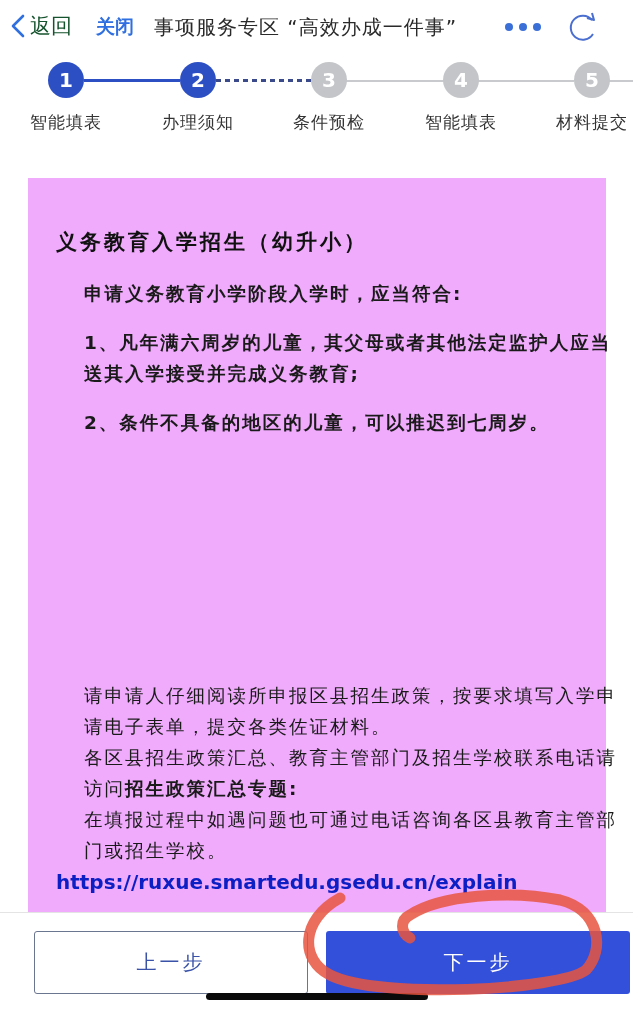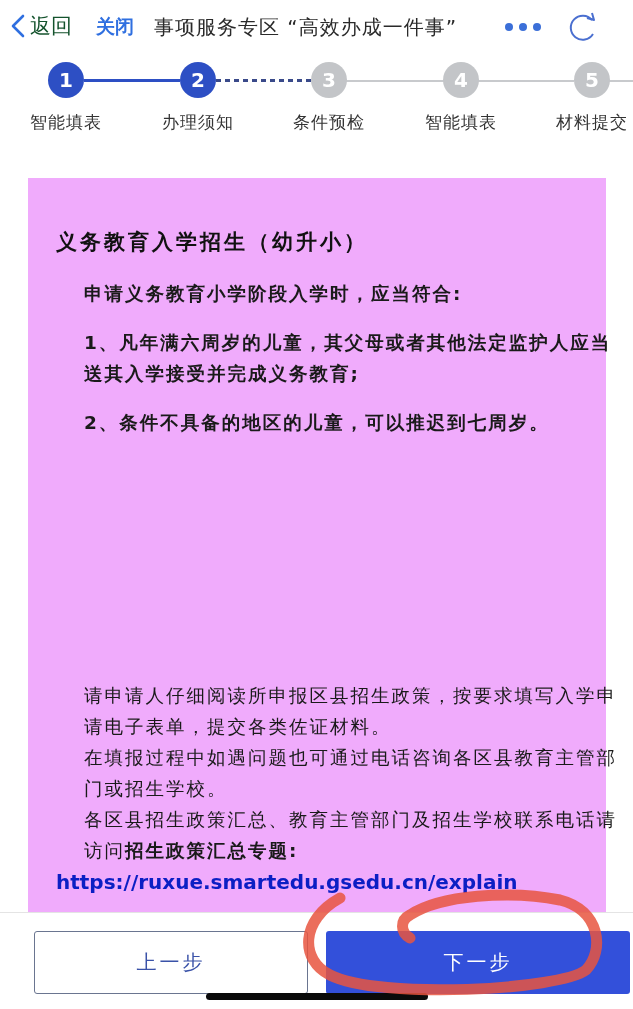--- a/index.html
+++ b/index.html
@@ -105,22 +105,22 @@
   </div>
 </div>
 
 <div class="card">
   <div class="heading">义务教育入学招生（幼升小）</div>
   <div class="para intro">申请义务教育小学阶段入学时，应当符合:</div>
   <div class="para item1">1、凡年满六周岁的儿童，其父母或者其他法定监护人应当送其入学接受并完成义务教育;</div>
   <div class="para item2">2、条件不具备的地区的儿童，可以推迟到七周岁。</div>
   <div class="para notes">
     <div>请申请人仔细阅读所申报区县招生政策，按要求填写入学申请电子表单，提交各类佐证材料。</div>
+    <div><span>各区县招生政策汇总、教育主管部门及招生学校联系电话请访问</span><span class="strong">招生政策汇总专题:</span></div>
     <div>在填报过程中如遇问题也可通过电话咨询各区县教育主管部门或招生学校。</div>
-    <div><span>各区县招生政策汇总、教育主管部门及招生学校联系电话请访问</span><span class="strong">招生政策汇总专题:</span></div>
   </div>
   <div class="link">https://ruxue.smartedu.gsedu.cn/explain</div>
 </div>
 
 <div class="bottom">
   <div class="btn prev">上一步</div>
   <div class="btn next">下一步</div>
   <div class="home-indicator"></div>
 </div>
 

